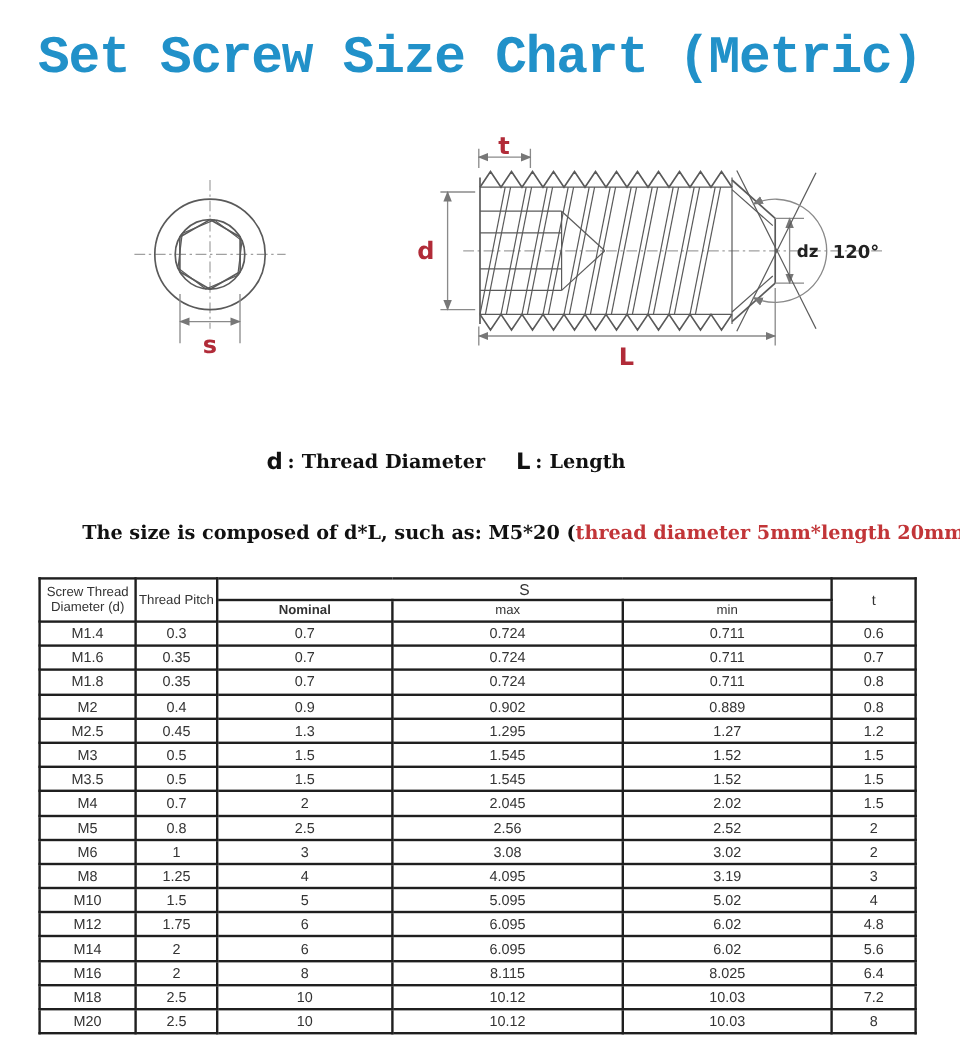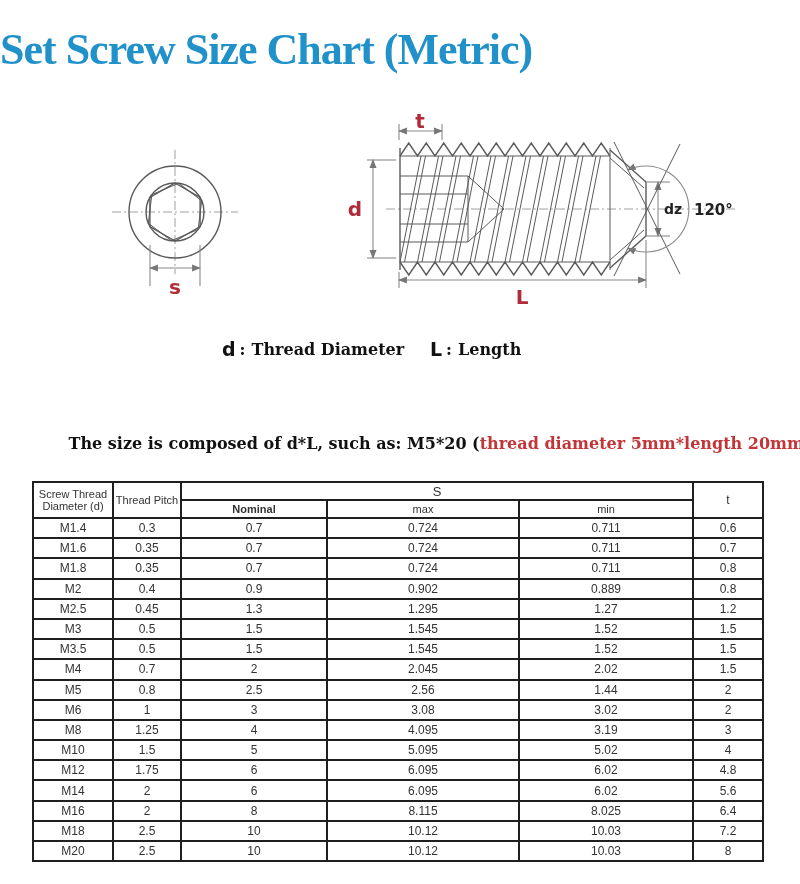--- a/index.html
+++ b/index.html
@@ -11,39 +11,39 @@
     --c-border:#1f1f1f;
     --c-text:#333333;
   }
   html,body{margin:0;padding:0;}
   body{
     width:800px;height:884px;background:#ffffff;position:relative;overflow:hidden;
     font-family:"Liberation Sans",sans-serif;
   }
   .page{position:absolute;inset:0;}
   .title{
-    position:absolute;top:24px;left:0;width:800px;margin:0;
-    font-family:Liberation Serif, serif;font-weight:bold;
+    position:absolute;top:24px;left:0;width:800px;margin:0;text-align:center;
+    font-family:Liberation Mono, monospace;font-weight:bold;
     font-size:44px;letter-spacing:-1px;color:var(--c-title);
   }
   .diagram{position:absolute;top:112px;left:90px;}
   .draw{stroke:var(--c-line);stroke-width:1.4;fill:none;}
   .thin{stroke:var(--c-line);stroke-width:1;fill:none;}
   .center{stroke:#a0a0a0;stroke-width:1;fill:none;stroke-dasharray:9 3 2 3;}
   .dimln{stroke:var(--c-dimline);stroke-width:1.1;fill:none;}
   .dim-label{
     fill:var(--c-dim);font-family:"DejaVu Sans",sans-serif;
     font-weight:bold;font-size:20px;
   }
   .dk-label{fill:#222;font-family:"DejaVu Sans",sans-serif;font-weight:bold;font-size:14px;}
   .angle-label{fill:#222;font-family:"DejaVu Sans",sans-serif;font-weight:600;font-size:15px;}
   .legend{position:absolute;top:325px;left:0;width:800px;height:100px;}
   .legend-item{
     position:absolute;color:#111;white-space:nowrap;
-    font-family:"DejaVu Serif","Liberation Serif",serif;font-weight:bold;font-size:16px;
+    font-family:"DejaVu Serif","Liberation Serif",serif;font-weight:bold;font-size:16px;margin-top:36px;
   }
   .legend-item .sym{
     font-family:"DejaVu Sans",sans-serif;font-weight:bold;font-size:19px;
     vertical-align:-1px;
   }
   .legend-item .colon{padding:0 6px 0 4px;}
   .li-0{left:222px;top:13px;}
   .li-1{left:430px;top:13px;}
   .li-2{left:216px;top:67px;}
   .li-3{left:424px;top:67px;}
@@ -270,21 +270,21 @@
           <td>2</td>
           <td>2.045</td>
           <td>2.02</td>
           <td>1.5</td>
         </tr>
         <tr>
           <td>M5</td>
           <td>0.8</td>
           <td>2.5</td>
           <td>2.56</td>
-          <td>1.44</td>
+          <td>2.52</td>
           <td>2</td>
         </tr>
         <tr>
           <td>M6</td>
           <td>1</td>
           <td>3</td>
           <td>3.08</td>
           <td>3.02</td>
           <td>2</td>
         </tr>

